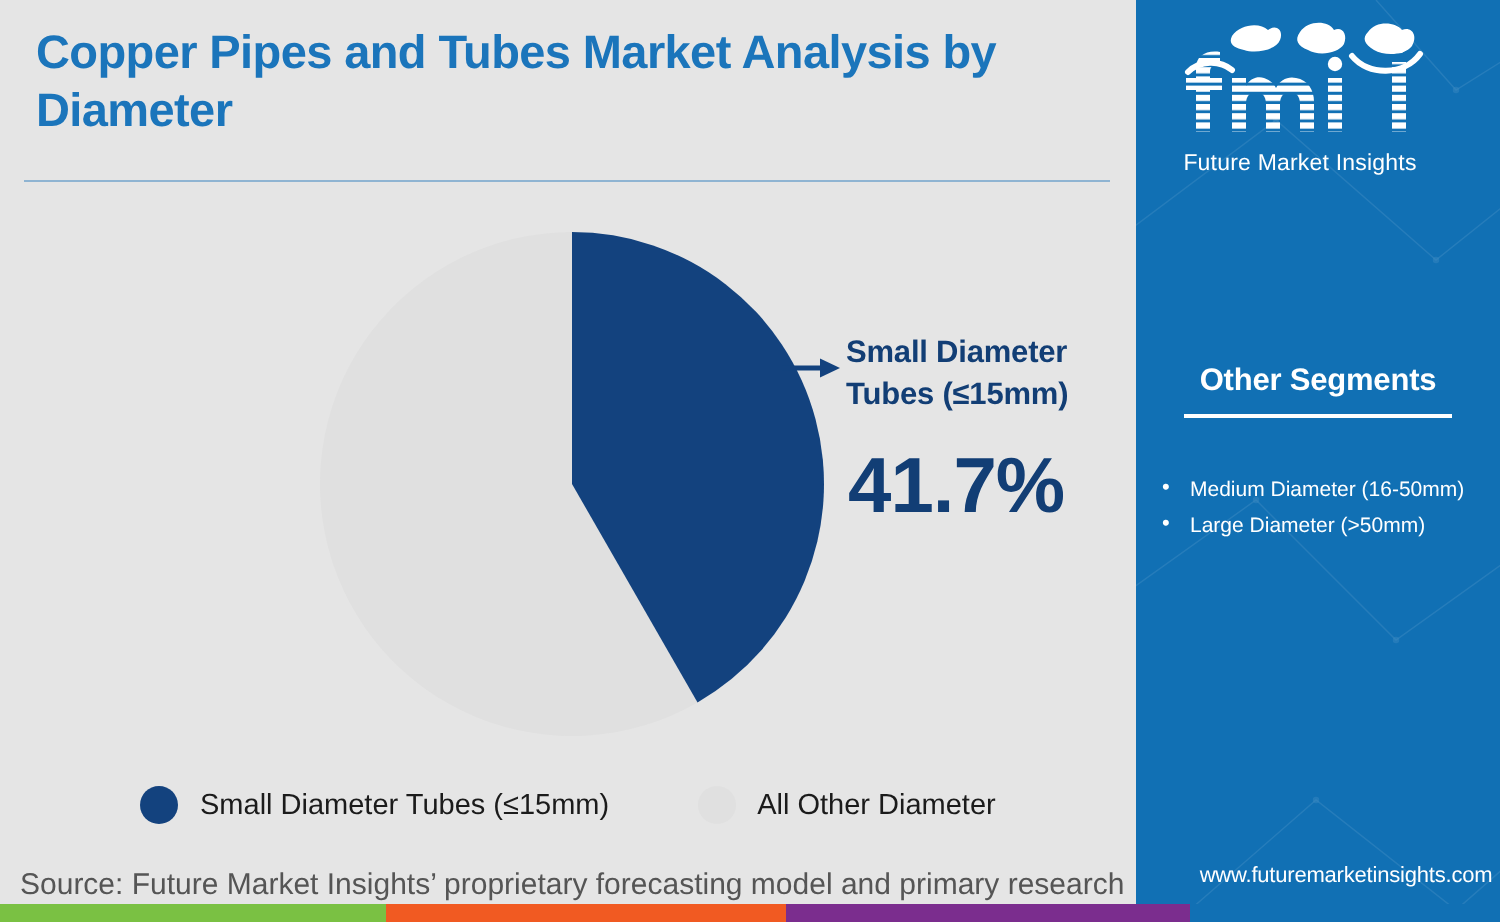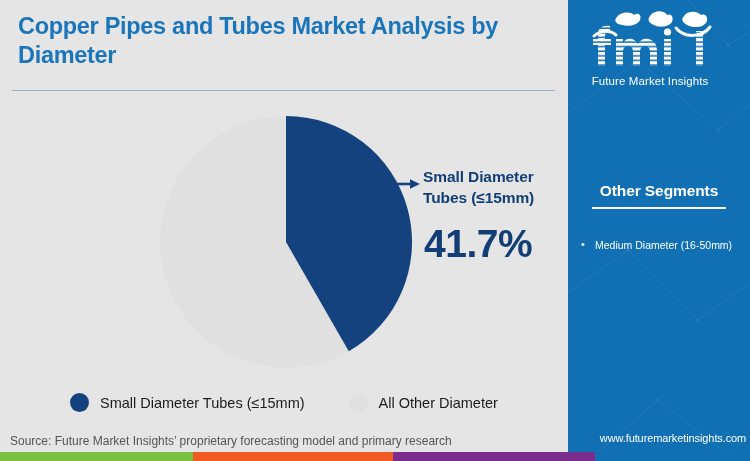--- a/index.html
+++ b/index.html
@@ -116,21 +116,21 @@
     font-size: 14.5px;
     color: #1b1b1b;
     white-space: nowrap;
   }
 
   
   #source-note {
     position: absolute;
     left: 10px;
     top: 434px;
-    font-size: 12px;
+    font-size: 15px;
     color: #555555;
     white-space: nowrap;
   }
 
   
   #sidebar {
     position: absolute;
     left: 568px;
     top: 0;
     width: 182px;
@@ -318,20 +318,21 @@
         <circle cx="87.5" cy="26" r="3.6" fill="#ffffff"></circle>
       </svg>
       <div id="logo-tagline">Future Market Insights</div>
     </div>
 
     <div id="segments-heading">Other Segments</div>
     <div id="segments-rule"></div>
 
     <ul id="segments-list">
       <li>Medium Diameter (16-50mm)</li>
+      <li>Large Diameter (&gt;50mm)</li>
     </ul>
 
     <div id="site-url">www.futuremarketinsights.com</div>
   </aside>
 
   <div id="bottom-bar">
     <div class="bar-seg" style="width:193px;background:#7ac143"></div>
     <div class="bar-seg" style="width:200px;background:#f15a22"></div>
     <div class="bar-seg" style="width:202px;background:#7b2d8e"></div>
     <div class="bar-seg" style="width:155px;background:#1170b4"></div>

